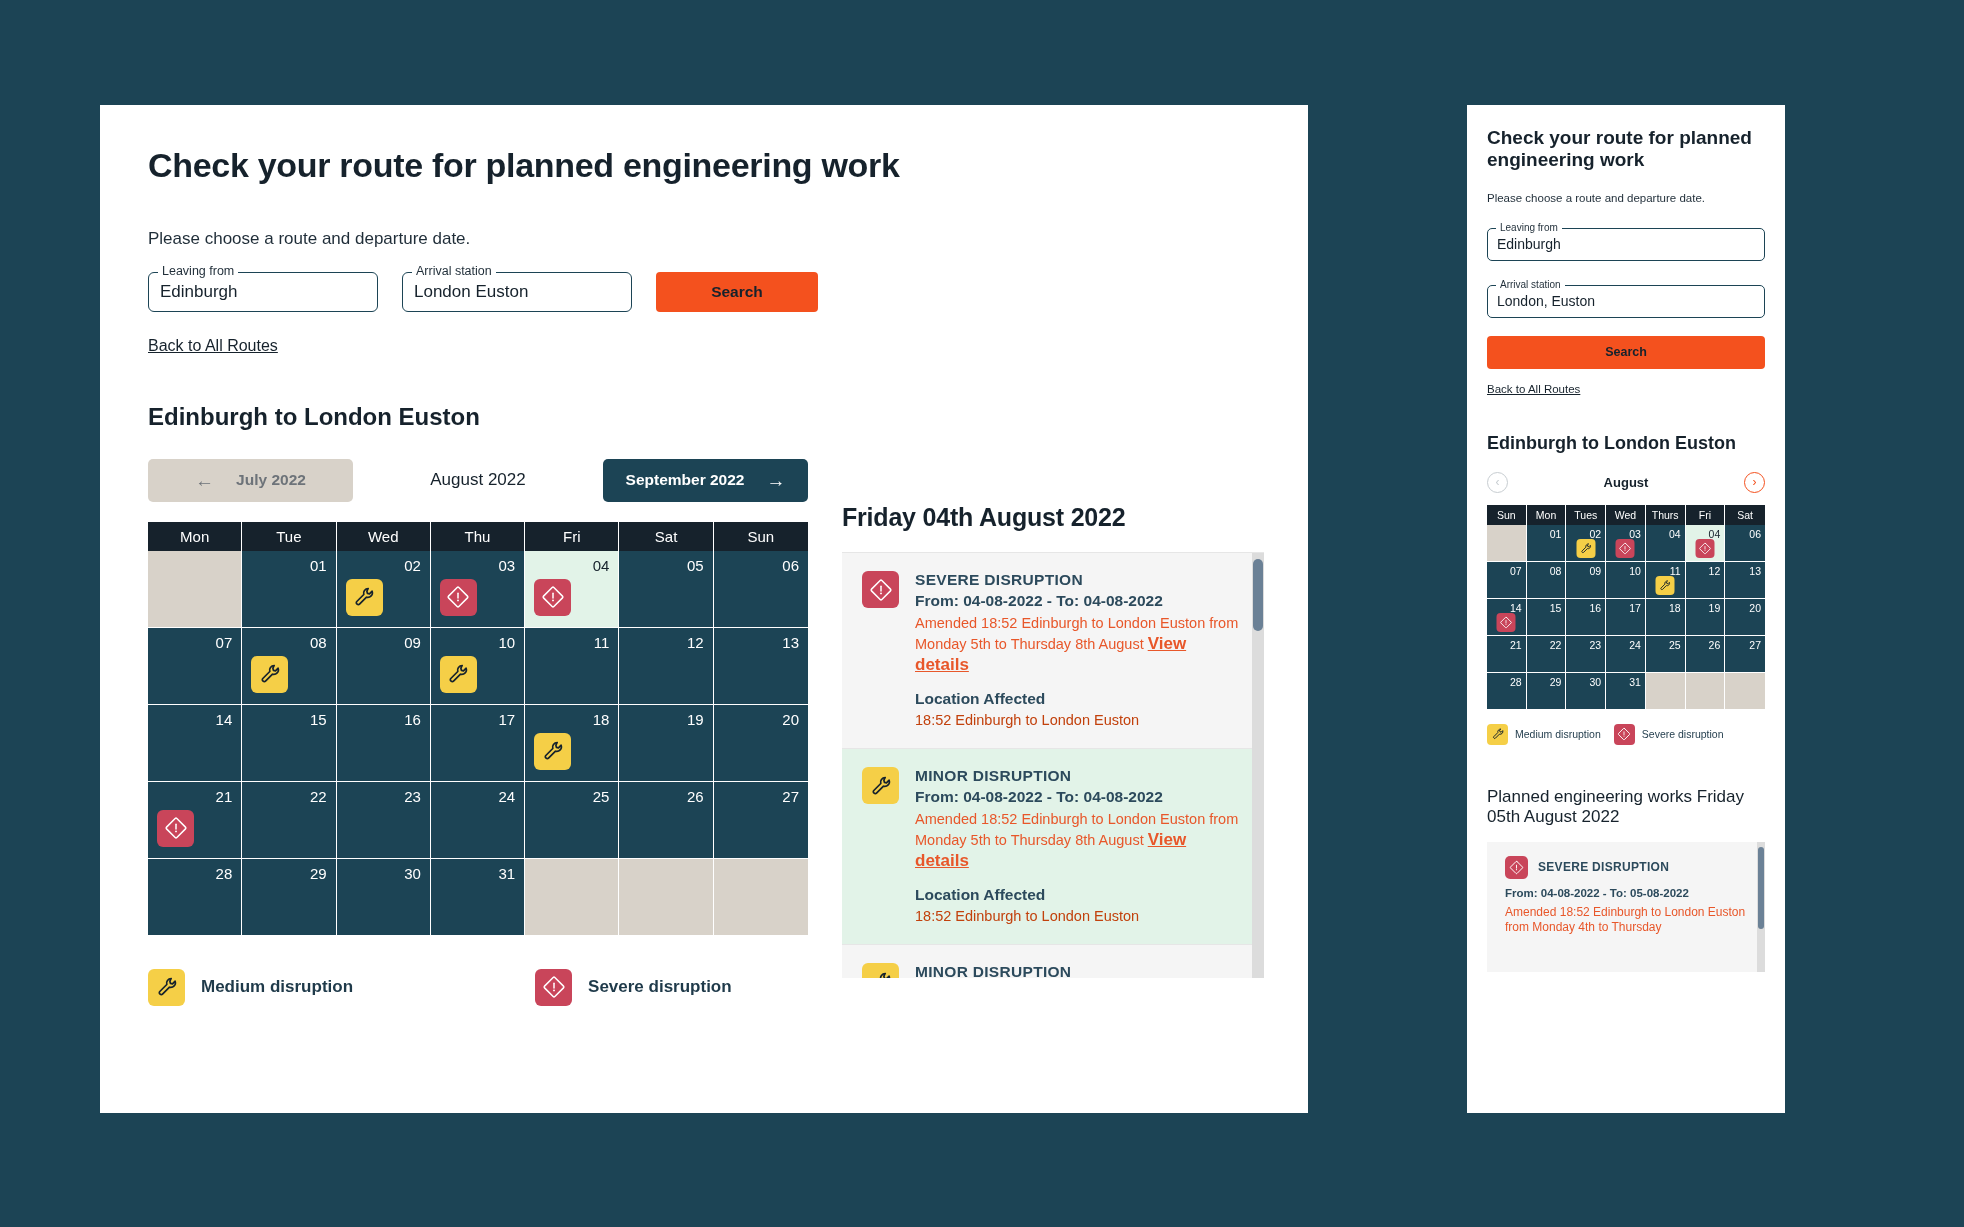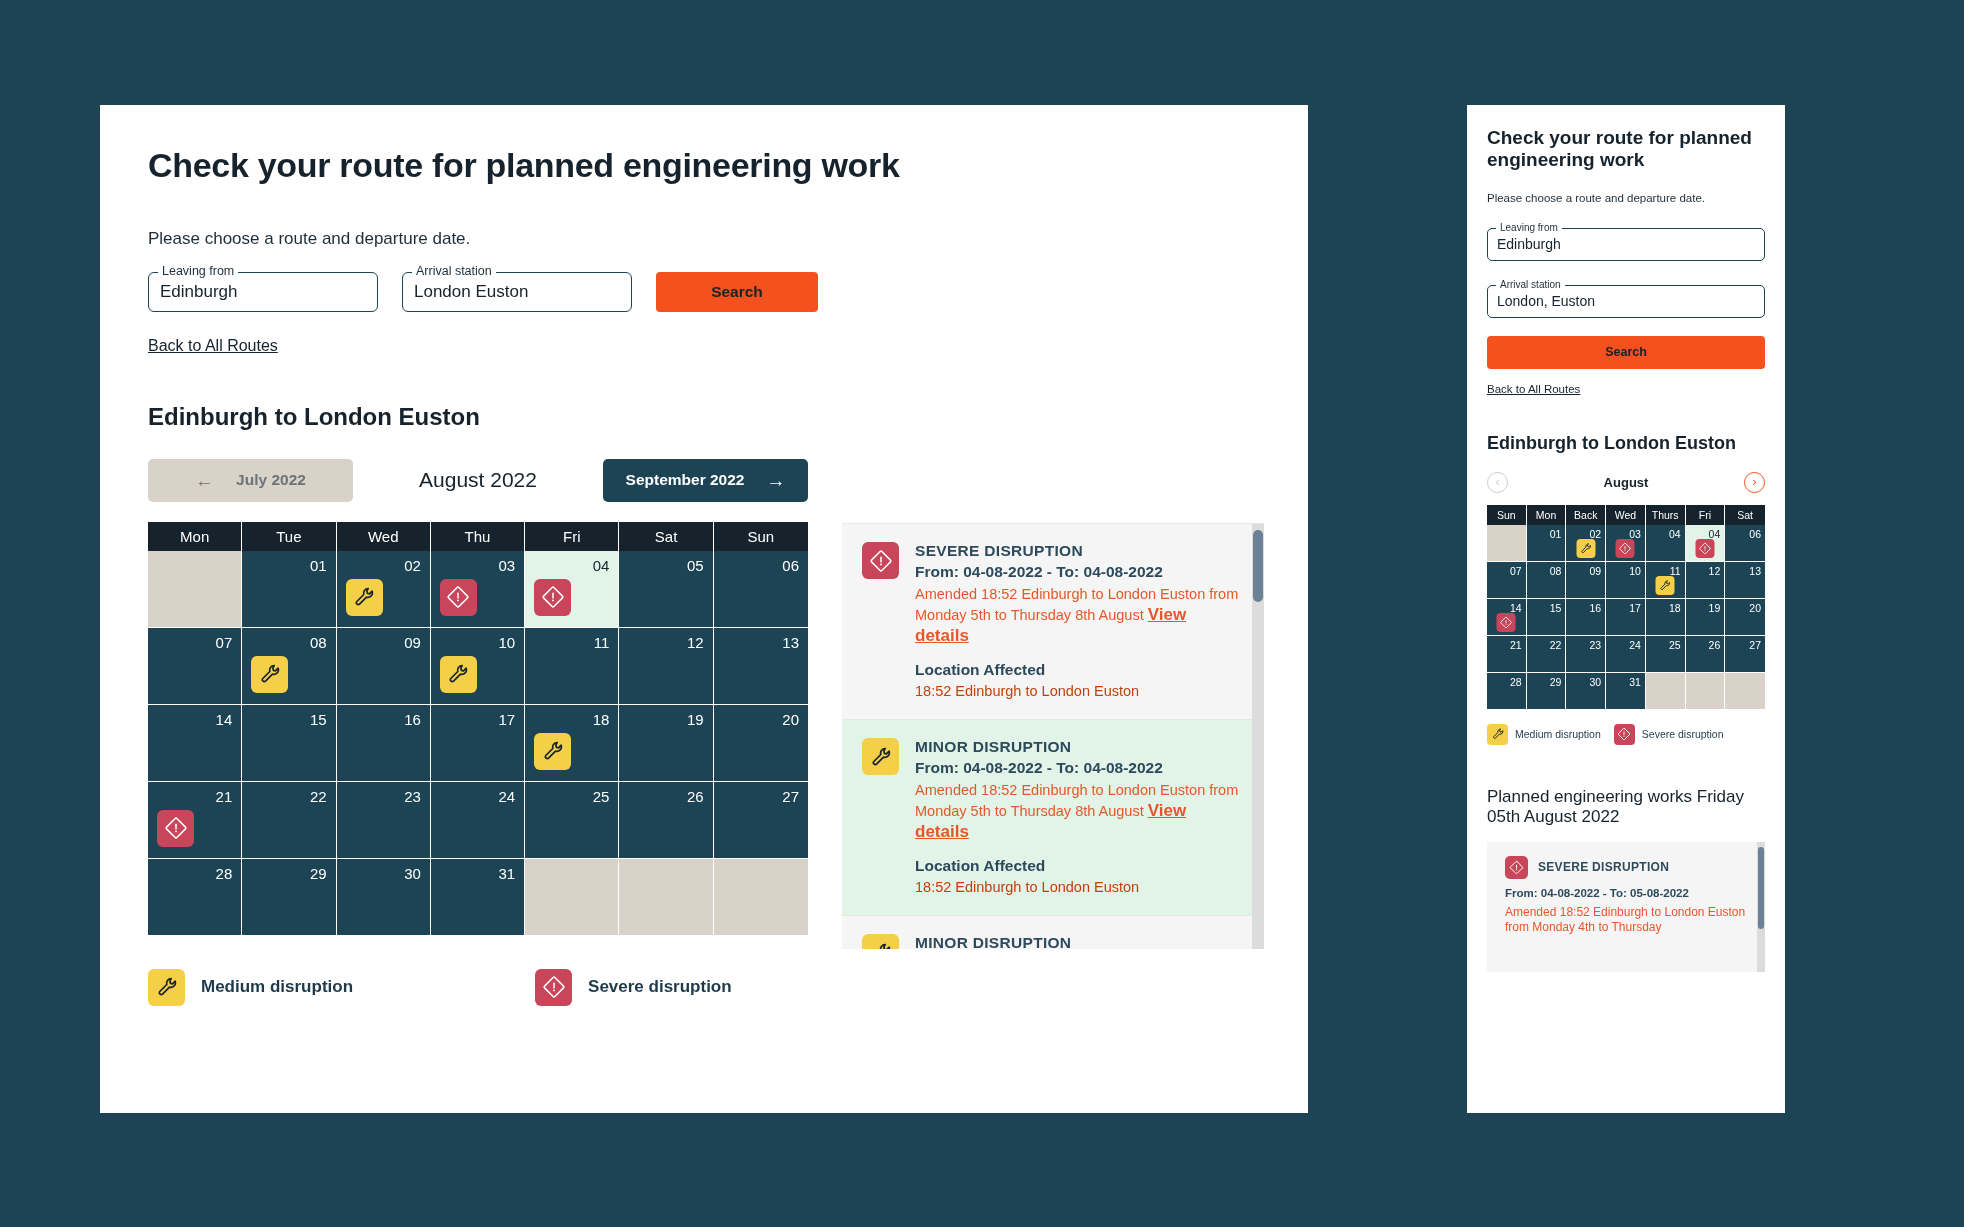--- a/index.html
+++ b/index.html
@@ -63,21 +63,21 @@
   }
   .month-btn {
     height: 43px; border: none; border-radius: 5px; cursor: pointer;
     display: flex; align-items: center; justify-content: center; gap: 22px;
     font-family: inherit; font-size: 15.5px; font-weight: bold;
     padding: 0 22px;
   }
   .month-btn.prev { width: 205px; background: #d8d2c9; color: #6d7379; }
   .month-btn.next { width: 205px; background: #1c4455; color: #ffffff; }
   .month-current {
-    flex: 1; text-align: center; font-size: 21px; color: #16222c;
+    flex: 1; text-align: center; font-size: 17px; color: #16222c;
   }
   .arrow { font-size: 19px; line-height: 1; }
 
   
   .calendar { margin-top: 20px; width: 660px; }
   .cal-head, .cal-row { display: grid; grid-template-columns: repeat(7, 1fr); }
   .cal-head div {
     background: #16222c; color: #ffffff; text-align: center;
     font-size: 15px; padding: 6px 0; border-right: 1px solid #ffffff;
   }
@@ -422,20 +422,21 @@
                 <circle cx="12" cy="15.4" r="0.95" fill="#ffffff" stroke="none"></circle>
               </svg>
             </div>
             <span class="legend-label">Severe disruption</span>
           </div>
         </div>
 
     </div>
 
     <div class="detail-panel">
+      <h3 class="detail-title">Friday 04th August 2022</h3>
       <div class="detail-list">
         <div id="d-disruptions">
             <div class="disruption grey">
               <div class="d-badge severe">
                 <svg width="24" height="24" viewBox="0 0 24 24" fill="none" stroke="#ffffff" stroke-width="1.5" stroke-linecap="round" stroke-linejoin="round">
                   <rect x="4.7" y="4.7" width="14.6" height="14.6" rx="1.2" transform="rotate(45 12 12)"></rect>
                   <line x1="12" y1="8.3" x2="12" y2="13"></line>
                   <circle cx="12" cy="15.4" r="0.95" fill="#ffffff" stroke="none"></circle>
                 </svg>
               </div>
@@ -505,21 +506,21 @@
         <div class="m-monthname">August</div>
         <div class="m-navbtn active">
           <span>›</span>
         </div>
       </div>
 
       <div class="m-cal">
         <div class="m-cal-head" id="m-cal-head">
             <div>Sun</div>
             <div>Mon</div>
-            <div>Back</div>
+            <div>Tues</div>
             <div>Wed</div>
             <div>Thurs</div>
             <div>Fri</div>
             <div>Sat</div>
           </div>
         <div id="m-cal-body">
             <div class="m-cal-row">
               <div class="m-cell empty"></div>
               <div class="m-cell"><span>01</span></div>
               <div class="m-cell"><span>02</span><div class="m-badge medium">

